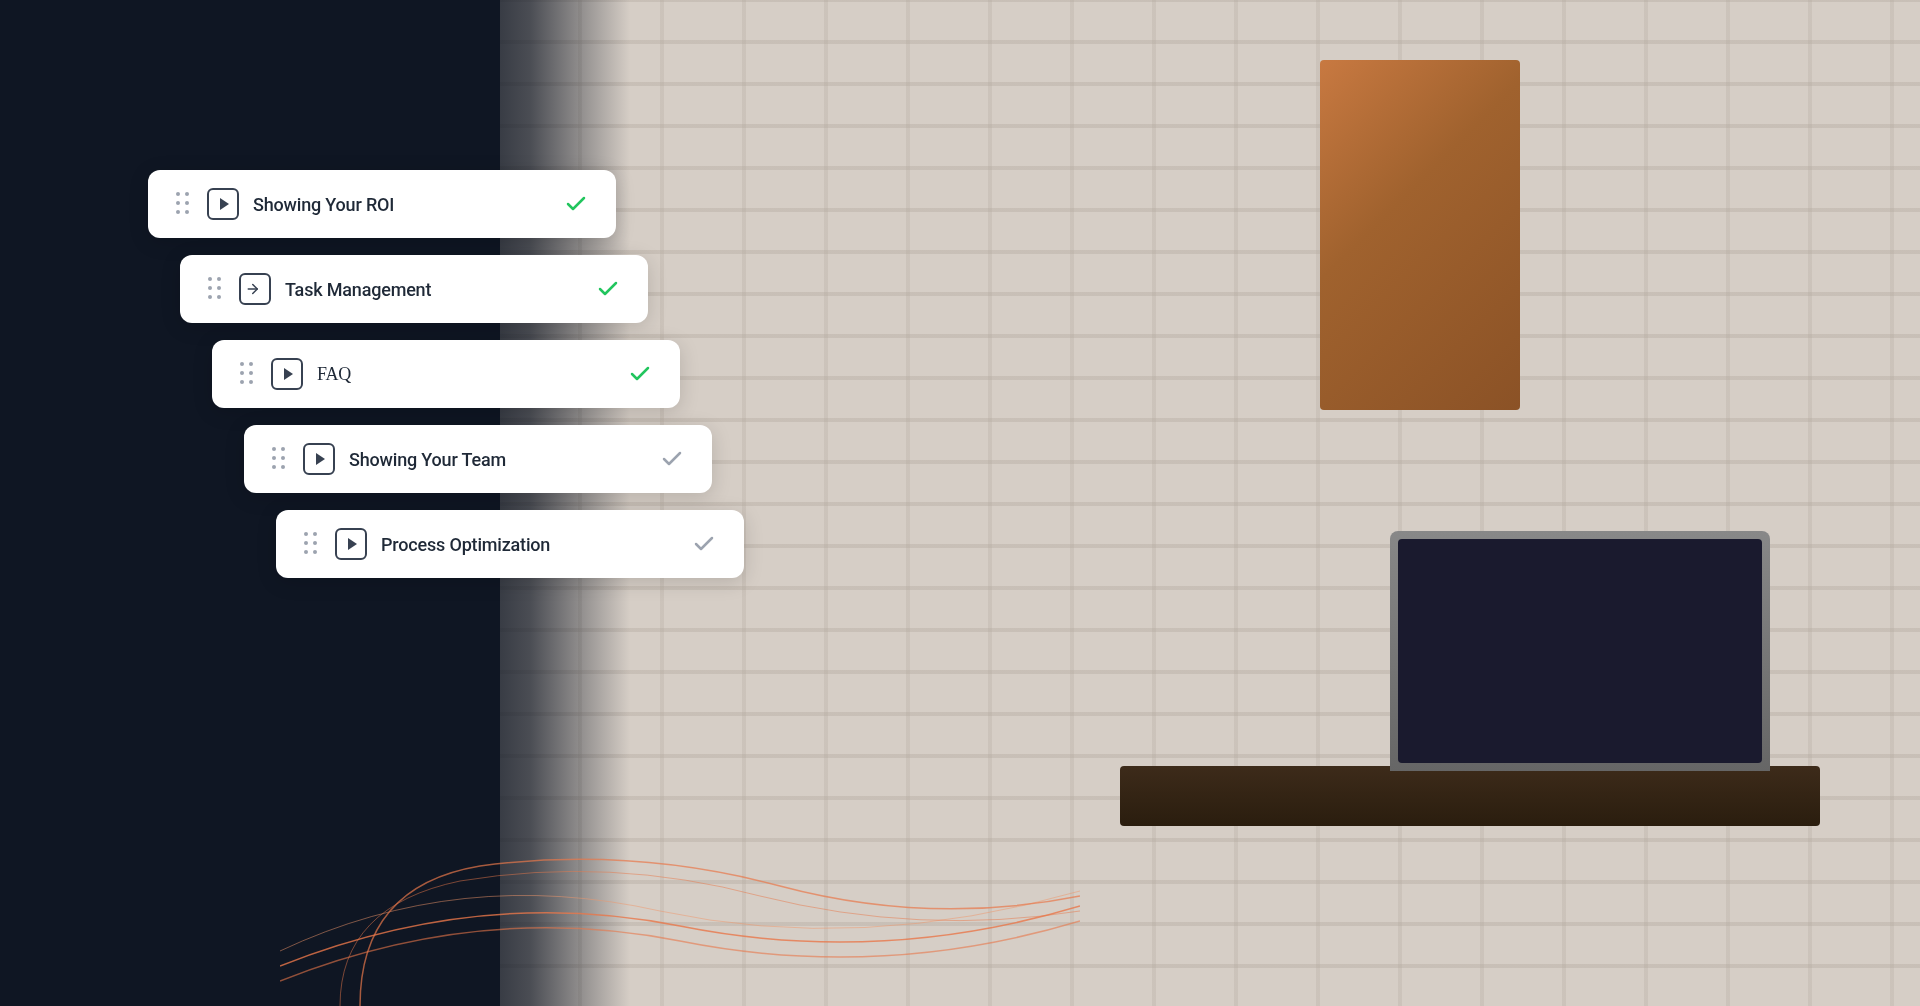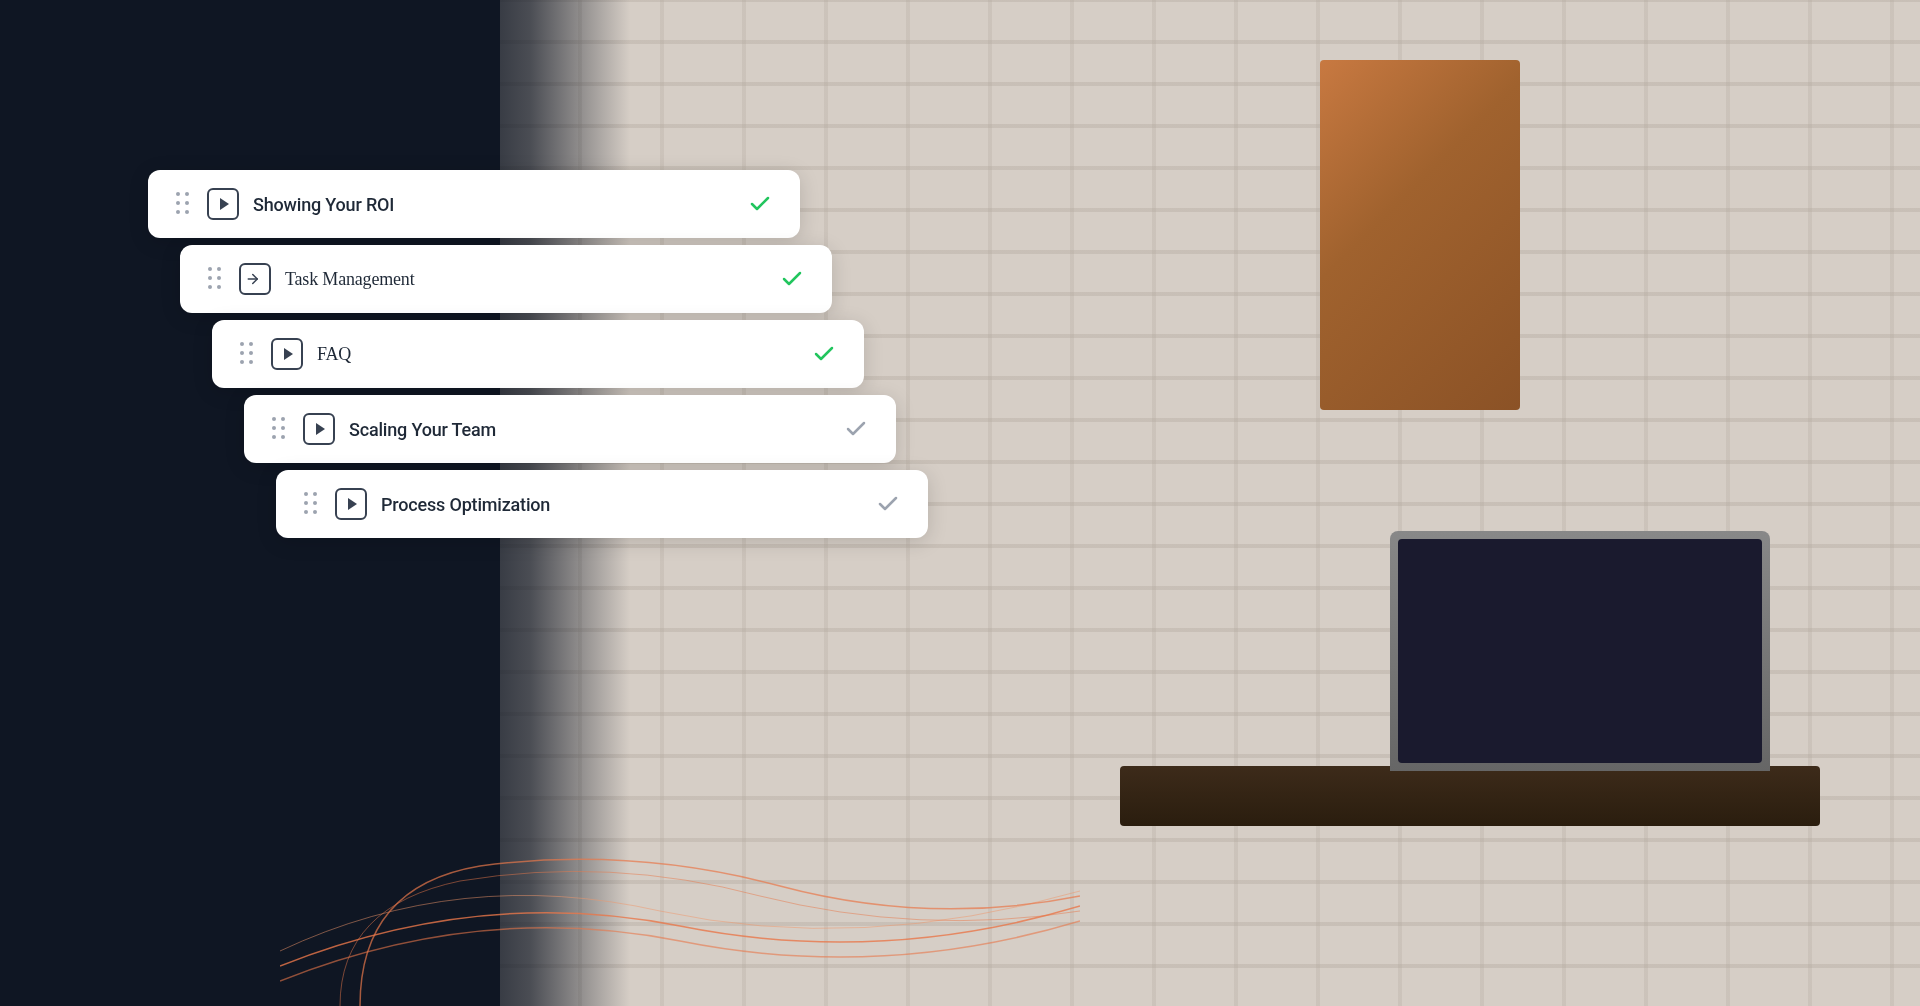--- a/index.html
+++ b/index.html
@@ -101,29 +101,29 @@
       flex-direction: column;
       gap: 0;
     }
 
     .course-item {
       display: flex;
       align-items: center;
       background: #ffffff;
       border-radius: 12px;
       padding: 18px 28px;
-      width: 652px;
-      margin-bottom: 7px;
+      width: 468px;
+      margin-bottom: 17px;
       box-shadow: 0 4px 20px rgba(0,0,0,0.15);
       cursor: pointer;
       transition: transform 0.1s;
     }
 
     .course-item:nth-child(1) { margin-left: 0px; }
-    .course-item:nth-child(2) { margin-left: 32px; font-family: Liberation Serif, serif; }
+    .course-item:nth-child(2) { margin-left: 32px; }
     .course-item:nth-child(3) { margin-left: 64px; font-family: Liberation Serif, serif; }
     .course-item:nth-child(4) { margin-left: 96px; }
     .course-item:nth-child(5) { margin-left: 128px; }
 
     .drag-handle {
       display: grid;
       grid-template-columns: repeat(2, 6px);
       grid-template-rows: repeat(3, 6px);
       gap: 3px;
       margin-right: 16px;
@@ -319,21 +319,21 @@
       <div class="drag-dot"></div>
       <div class="drag-dot"></div>
       <div class="drag-dot"></div>
       <div class="drag-dot"></div>
       <div class="drag-dot"></div>
       <div class="drag-dot"></div>
     </div>
     <div class="video-icon">
       <div class="play-triangle"></div>
     </div>
-    <span class="course-title">Scaling Your Team</span>
+    <span class="course-title">Showing Your Team</span>
     <svg class="check-icon" viewBox="0 0 24 24" fill="none" stroke="#9ca3af" stroke-width="2.5" stroke-linecap="round" stroke-linejoin="round">
       <polyline points="20 6 9 17 4 12"></polyline>
     </svg>
   </div>
 
   <div class="course-item">
     <div class="drag-handle">
       <div class="drag-dot"></div>
       <div class="drag-dot"></div>
       <div class="drag-dot"></div>

